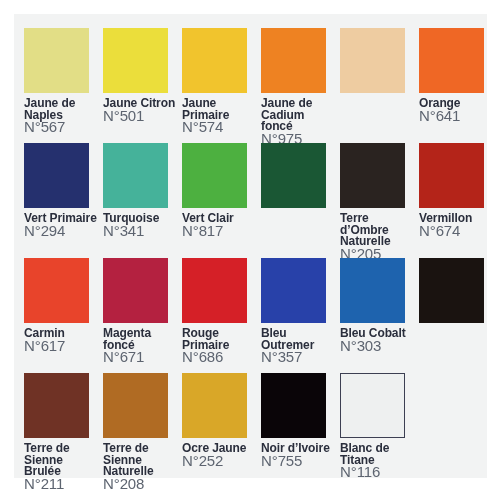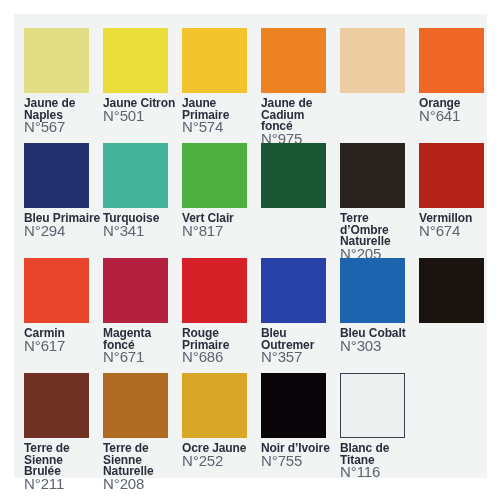--- a/index.html
+++ b/index.html
@@ -106,21 +106,21 @@
       <div class="swatch-cell">
         <div class="swatch-chip" style="background: rgb(239, 103, 37);"></div>
         <div class="swatch-caption">
           <div class="swatch-name">Orange</div>
           <div class="swatch-code">N°641</div>
         </div>
       </div>
       <div class="swatch-cell">
         <div class="swatch-chip" style="background: rgb(37, 48, 110);"></div>
         <div class="swatch-caption">
-          <div class="swatch-name">Bleu Primaire</div>
+          <div class="swatch-name">Vert Primaire</div>
           <div class="swatch-code">N°294</div>
         </div>
       </div>
       <div class="swatch-cell">
         <div class="swatch-chip" style="background: rgb(69, 178, 154);"></div>
         <div class="swatch-caption">
           <div class="swatch-name">Turquoise</div>
           <div class="swatch-code">N°341</div>
         </div>
       </div>

